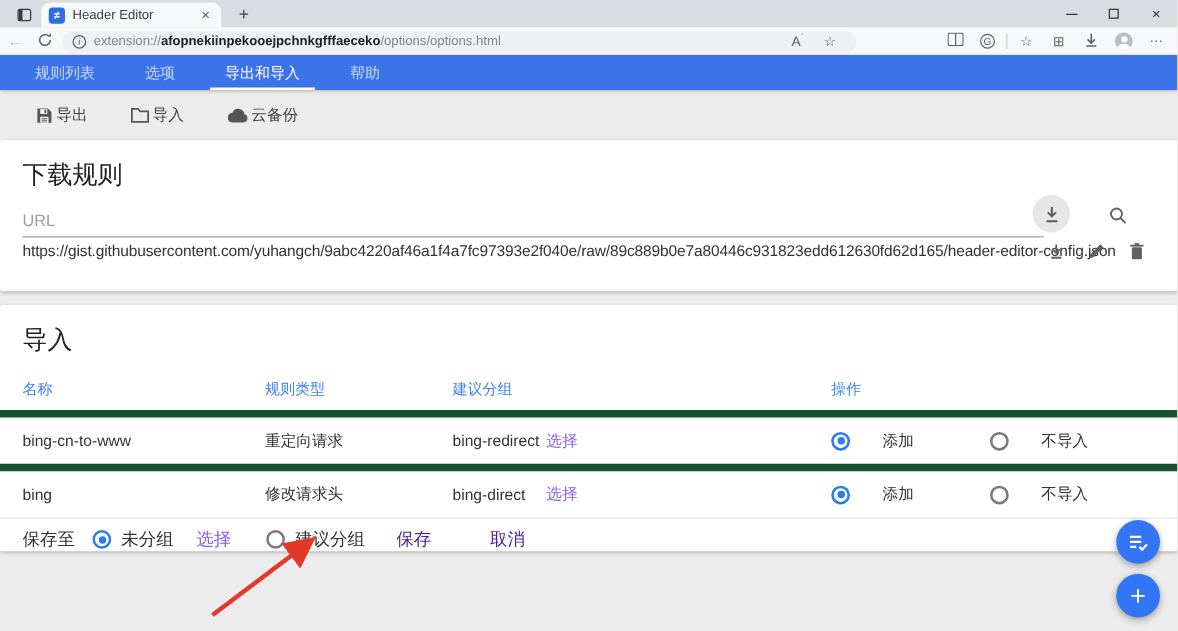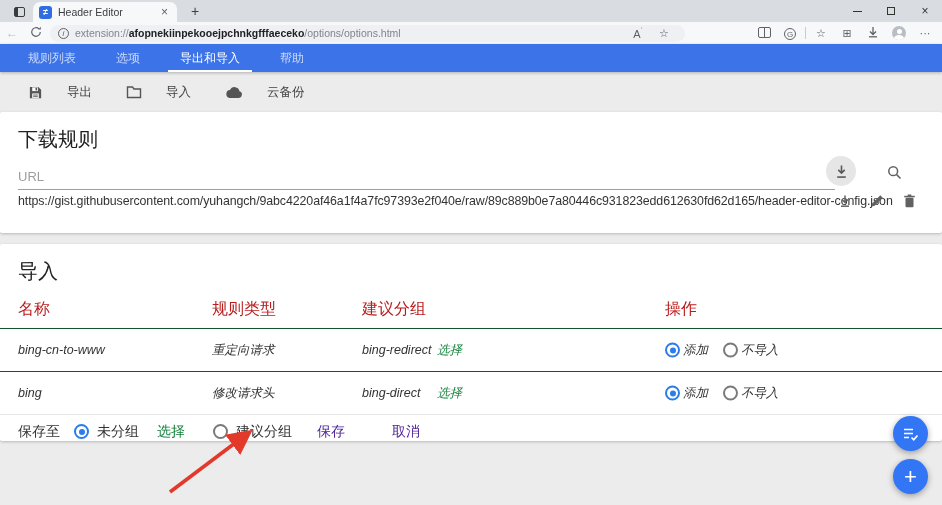--- a/index.html
+++ b/index.html
@@ -40,42 +40,42 @@
 
   
   .navbar { height:28px; background:#3d73e8; display:flex; align-items:stretch; padding-left:8px; box-shadow:0 1px 3px rgba(0,0,0,.25); position:relative; z-index:2; }
   .nav-tab { padding:0 20px; display:flex; align-items:center; font-size:12px; color:rgba(255,255,255,.72); cursor:pointer; position:relative; }
   .nav-tab.active { color:#fff; }
   .nav-tab.active::after { content:""; position:absolute; left:8px; right:8px; bottom:0; height:2px; background:#fff; }
 
   
   .page { position:relative; height:433px; }
   .toolbar { height:40px; display:flex; align-items:center; padding-left:28px; }
-  .tool-btn { display:flex; align-items:center; gap:24px; margin-right:34px; font-size:12.5px; color:#424242; cursor:pointer; }
+  .tool-btn { display:flex; align-items:center; gap:2px; margin-right:34px; font-size:12.5px; color:#424242; cursor:pointer; }
   .tool-btn svg { display:block; }
 
   .card { background:#fff; margin:0 0; border-radius:2px; box-shadow:0 1px 3px rgba(0,0,0,.22); position:relative; }
   .card1 { height:121px; }
   .card2 { height:197px; margin-top:11px; }
   .card-title { font-size:20px; color:#212121; padding:14px 0 0 18px; }
 
   .dl-input { position:absolute; left:18px; top:52px; width:817px; height:26px; border-bottom:1px solid #9e9e9e; font-size:13px; color:#9e9e9e; display:flex; align-items:center; cursor:text; }
   .icon-btn-circle { position:absolute; left:826px; top:44px; width:30px; height:30px; border-radius:50%; background:#e6e6e6; display:flex; align-items:center; justify-content:center; cursor:pointer; }
   .search-btn { position:absolute; left:882px; top:48px; width:24px; height:24px; display:flex; align-items:center; justify-content:center; cursor:pointer; }
   .saved-url { position:absolute; left:18px; top:82px; width:790px; font-size:12.4px; color:#333; white-space:nowrap; letter-spacing:-0.1px; }
   .url-row-icons { position:absolute; right:22px; top:78px; display:flex; gap:10px; }
   .url-row-icons span { width:22px; height:22px; display:flex; align-items:center; justify-content:center; cursor:pointer; }
 
-  .thead { position:relative; height:33px; margin-top:10px; font-size:16px; color:#b91c1c; }
-  .trow { position:relative; height:43px; border-top:1px solid #14532d; font-size:12.5px; color:#333;font-style:italic; }
+  .thead { position:relative; height:33px; margin-top:10px; font-size:12px; color:#3b82f6; }
+  .trow { position:relative; height:43px; border-top:6px solid #14532d; font-size:12.5px; color:#333; }
   .cell { position:absolute; top:50%; transform:translateY(-50%); white-space:nowrap; }
   .c1 { left:18px; } .c2 { left:212px; } .c3 { left:362px; } .c3b { left:437px; } .c4 { left:665px; }
   .thead .cell { top:auto; bottom:8px; transform:none; }
-  .link { color:#15803d; cursor:pointer; }
-  .radio-group { display:flex; align-items:center; gap:3px; }
+  .link { color:#8b5cf6; cursor:pointer; }
+  .radio-group { display:flex; align-items:center; gap:26px; }
   .radio { width:15px; height:15px; border:2px solid #7a7a7a; border-radius:50%; display:inline-block; position:relative; flex:0 0 auto; cursor:pointer; }
   .radio.checked { border-color:#2b7de9; }
   .radio.checked::after { content:""; position:absolute; left:2.5px; top:2.5px; width:6px; height:6px; border-radius:50%; background:#2b7de9; }
   .radio-label { cursor:pointer; }
   .gap18 { width:9px; }
 
   .tfoot { position:relative; height:34px; border-top:1px solid #e6e6e6; font-size:14px; color:#333; display:flex; align-items:center; padding-left:18px; }
   .tfoot .fitem { margin-right:0; display:flex; align-items:center; }
   .btn-flat { color:#4c1d95; cursor:pointer; padding:4px 8px; }
 

